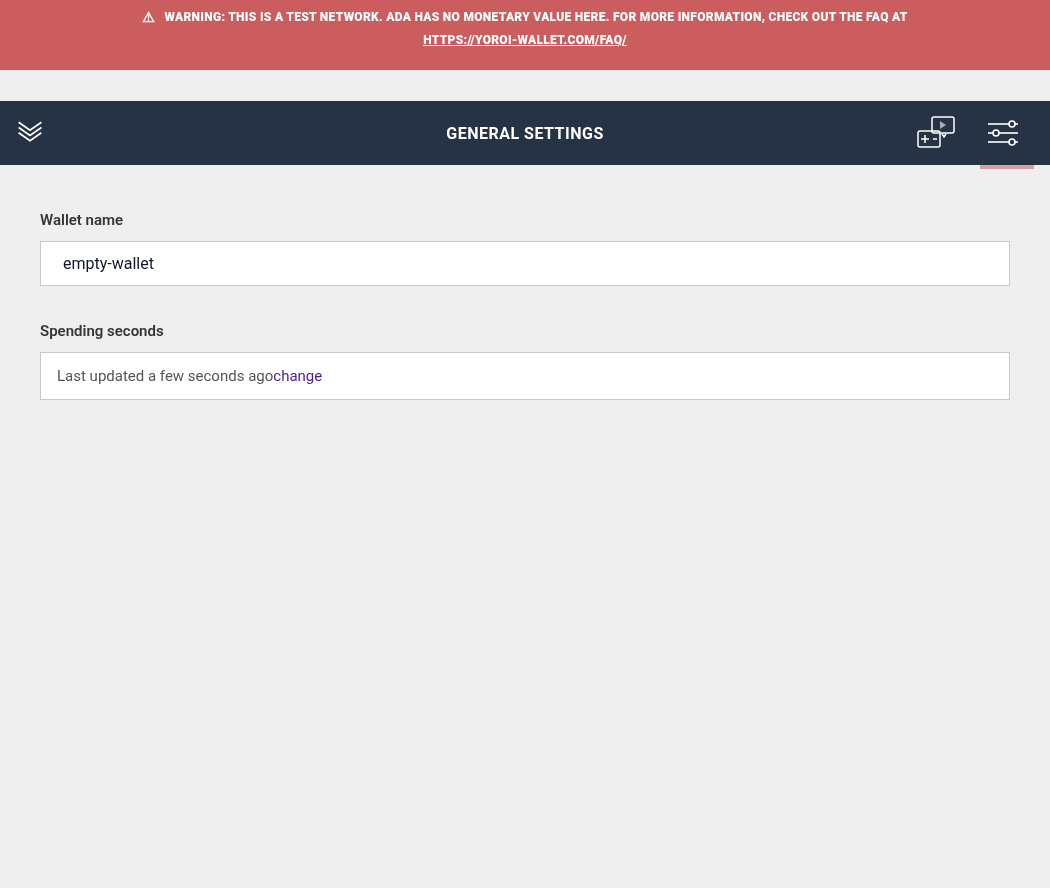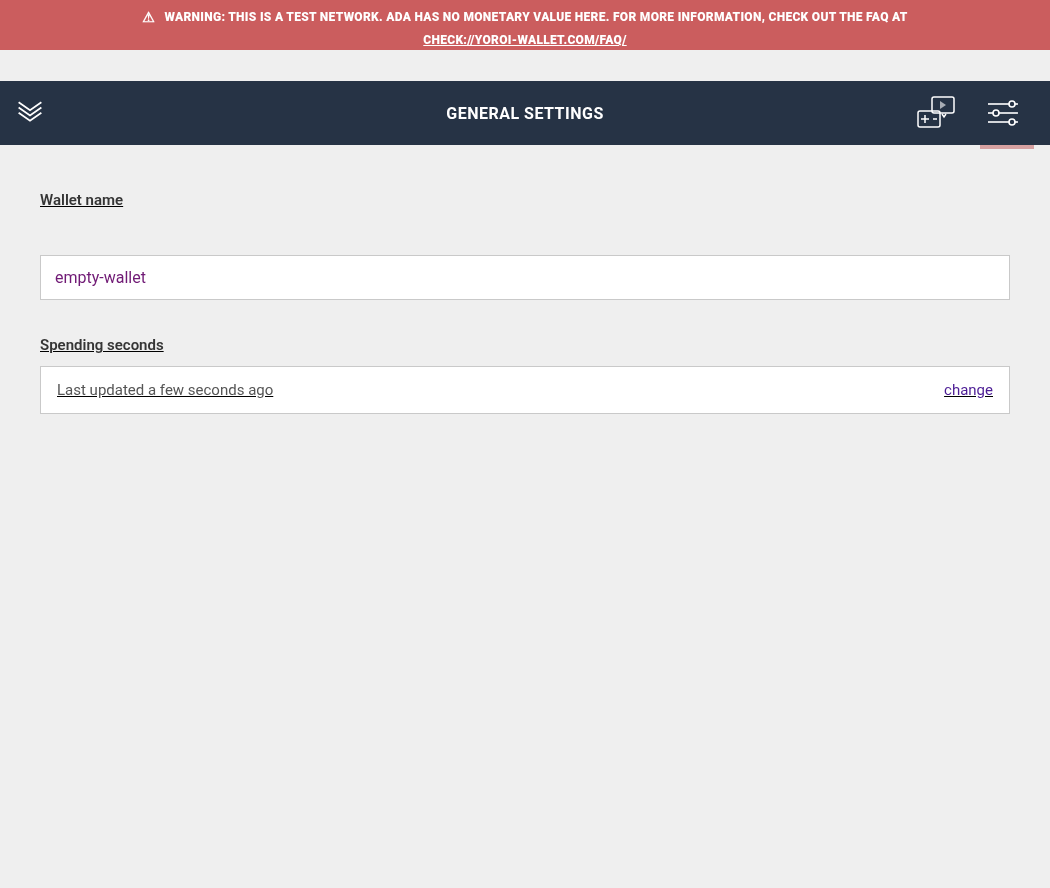--- a/index.html
+++ b/index.html
@@ -13,21 +13,21 @@
 
   
   .banner {
     width: 100%;
     background: #CB5D5E;
     color: #fff;
     font-weight: 900;
     font-size: 12px;
     letter-spacing: 0.3px;
     text-align: center;
-    padding: 6px 20px 0 20px;
+    padding: 6px 20px 20px 20px;
     line-height: 1.7;
   }
   .banner .warn-icon {
     display: inline-block;
     margin-right: 6px;
     font-size: 14px;
     vertical-align: -1px;
   }
   .banner a {
     color: #fff;
@@ -90,48 +90,45 @@
   
   .main-card {
     flex: 1;
     background: #efefef;
     display: flex;
     flex-direction: column;
   }
   .card-top {
     background: #efefef;
     padding: 28px 20px 30px 20px;
-    text-decoration: underline;
   }
   .field-label {
     font-size: 15px;
     font-weight: 600;
     color: #353535;
     margin-bottom: 12px;
   }
   .text-input {
     width: 100%;
     border: 1px solid #c9c9c9;
     background: #fff;
-    padding: 12px 14px;
+    padding: 12px 22px;
     font-size: 16px;
-    color: #701a75;
+    color: #0f172a;
     outline: none;
     font-family: inherit;
-    margin-top: 34px;
   }
   .field-spacer { height: 36px; }
   .password-row {
     width: 100%;
     border: 1px solid #c9c9c9;
     background: #fff;
     padding: 14px 16px;
     display: flex;
     align-items: center;
-    justify-content: space-between;
     font-size: 15px;
     color: #555;
   }
   .password-row .change-link {
     color: #4c1d95;
     cursor: pointer;
   }
   .card-bottom {
     flex: 1;
     min-height: 500px;
@@ -171,21 +168,21 @@
     
   }
 </style>
 </head>
 <body>
 
 <div class="banner">
   <span class="warn-icon">⚠</span>
   <span>WARNING: THIS IS A TEST NETWORK. ADA HAS NO MONETARY VALUE HERE. FOR MORE INFORMATION, CHECK OUT THE FAQ AT</span>
   <br>
-  <a href="#">CHECK://YOROI-WALLET.COM/FAQ/</a>
+  <a href="#">HTTPS://YOROI-WALLET.COM/FAQ/</a>
 </div>
 
 <div class="header">
   <div class="header-left">
     <span>
       <svg viewBox="0 0 32 32" fill="none" stroke="#ffffff" stroke-width="2">
         <polyline points="3,6 16,15 29,6"></polyline>
         <polyline points="3,12 16,21 29,12"></polyline>
         <polyline points="3,18 16,27 29,18"></polyline>
       </svg>

